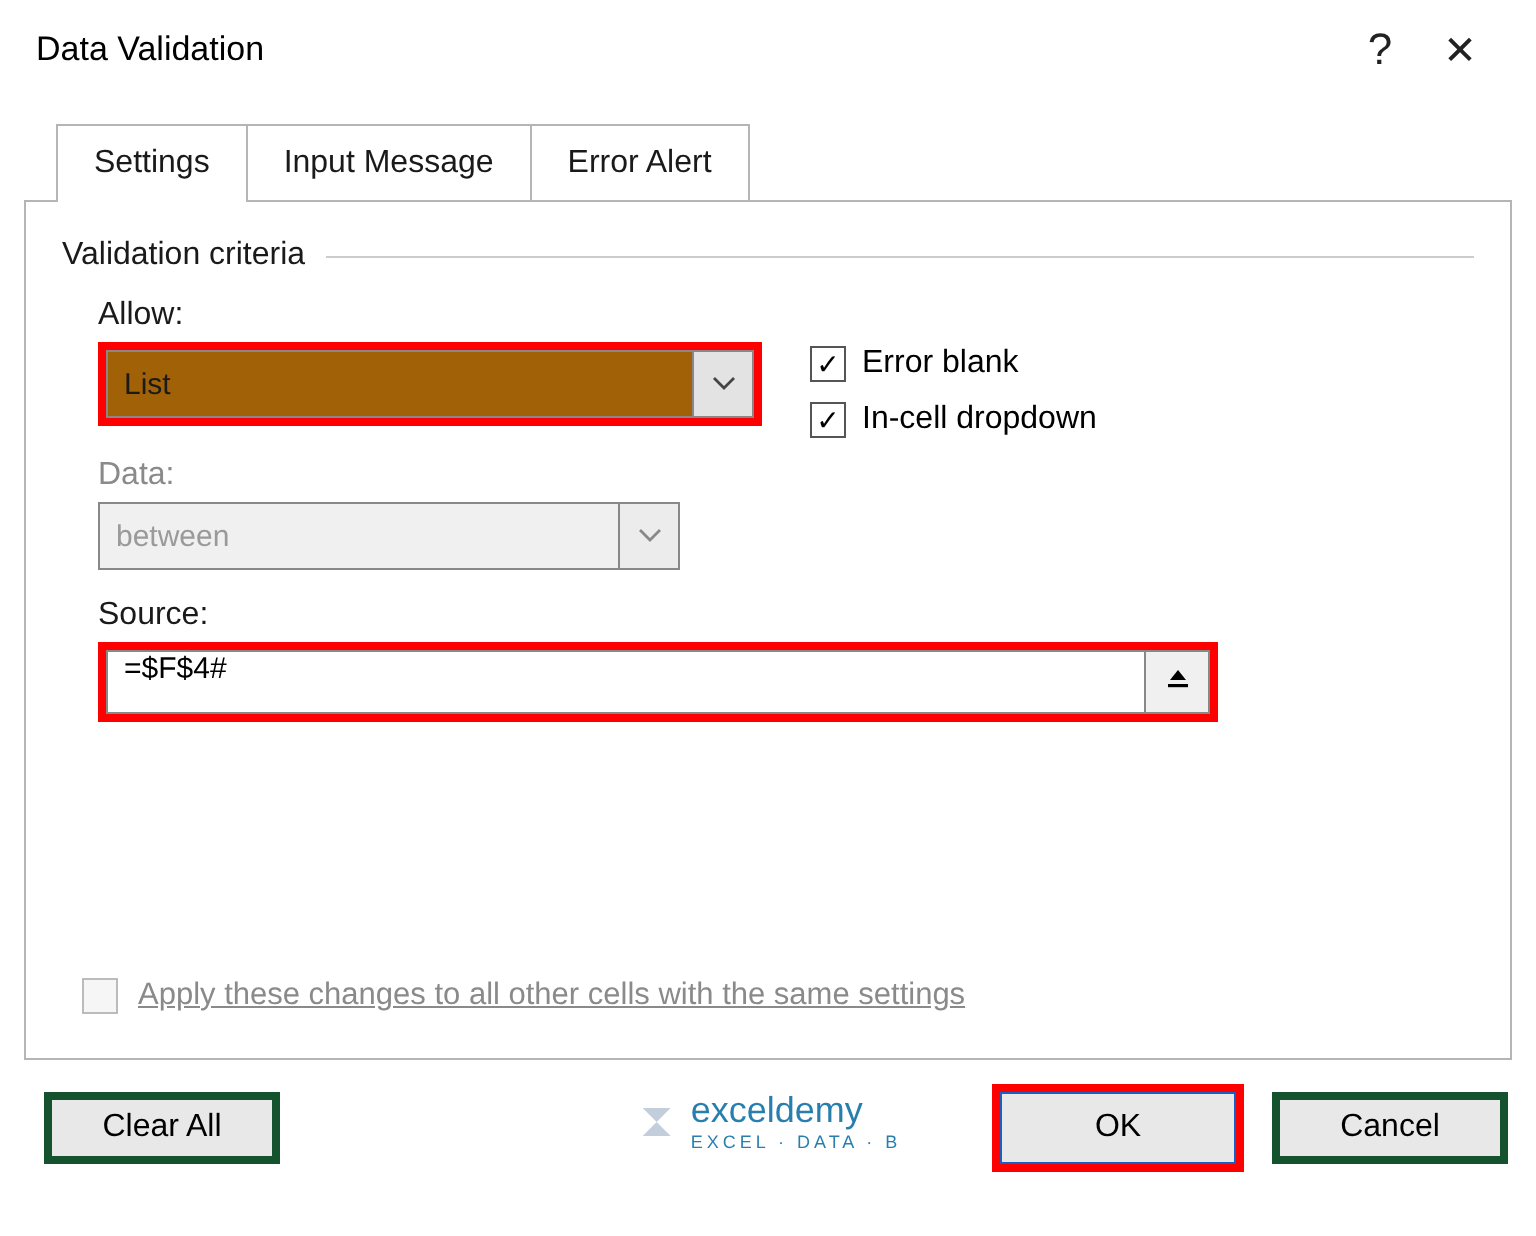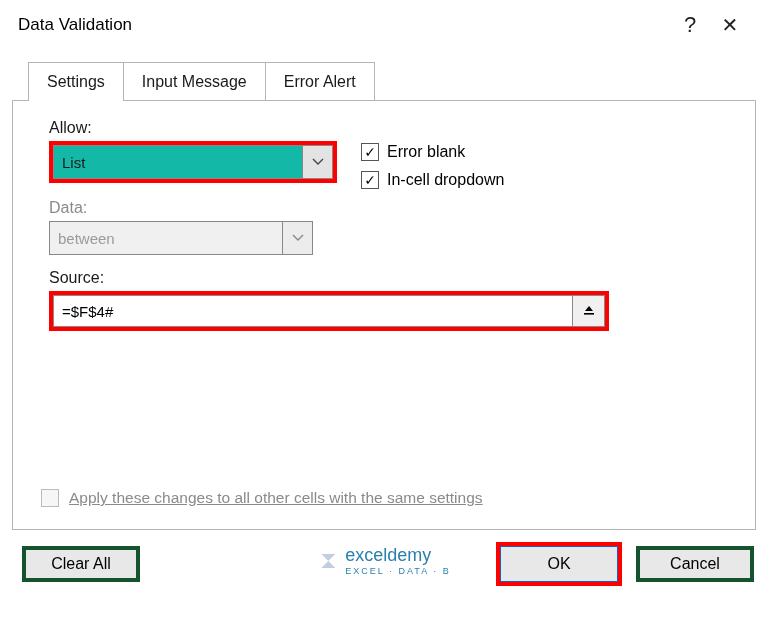--- a/index.html
+++ b/index.html
@@ -111,24 +111,24 @@
     align-items: flex-start;
     gap: 24px;
   }
   .fieldwrap-highlight {
     border: 4px solid #ff0000;
     display: inline-block;
   }
   .select {
     display: flex;
     align-items: center;
-    width: 280px;
+    width: 324px;
     height: 34px;
     border: 1px solid #888;
-    background: #14b8a6;
+    background: #a16207;
   }
   .select .val {
     flex: 1;
     padding: 0 8px;
     font-size: 15px;
     color: #1a1a1a;
   }
   .select .caret {
     width: 30px;
     height: 32px;
@@ -171,21 +171,21 @@
     width: 560px;
     margin-top: 4px;
   }
   .source-input {
     flex: 1;
     height: 32px;
     border: 1px solid #888;
     padding: 0 8px;
     font-size: 15px;
     display: flex;
-    align-items: center;
+    align-items: flex-start;
   }
   .range-btn {
     width: 32px;
     height: 32px;
     border: 1px solid #888;
     border-left: none;
     background: #f0f0f0;
     display: flex;
     align-items: center;
     justify-content: center;
@@ -260,20 +260,24 @@
 
   <div class="tabs-row">
     <div class="tab active"><span>Settings</span></div>
     <div class="tab"><span>Input Message</span></div>
     <div class="tab"><span>Error Alert</span></div>
   </div>
 
   <div class="tab-body">
     <div class="active-cover"></div>
 
+    <div class="group-title">
+      <span>Validation criteria</span>
+      <span class="line"></span>
+    </div>
 
     <div class="criteria-body">
 
       <div class="label">Allow:</div>
       <div class="row">
         <div class="fieldwrap-highlight">
           <div class="select">
             <div class="val">List</div>
             <div class="caret">
               <svg class="caret-svg" viewBox="0 0 12 8">
@@ -291,21 +295,21 @@
           <div class="checkline">
             <div class="chkbox">✓</div>
             <span>In-cell dropdown</span>
           </div>
         </div>
       </div>
 
       <div style="height:10px"></div>
 
       <div class="label disabled">Data:</div>
-      <div class="select disabled" style="width:264px">
+      <div class="select disabled" style="width:291px">
         <div class="val">between</div>
         <div class="caret" style="background:#ececec">
           <svg class="caret-svg" viewBox="0 0 12 8">
               <path d="M1 1 L6 6 L11 1" fill="none" stroke="#888" stroke-width="1.4"></path>
             </svg>
         </div>
       </div>
 
       <div style="height:14px"></div>
 

